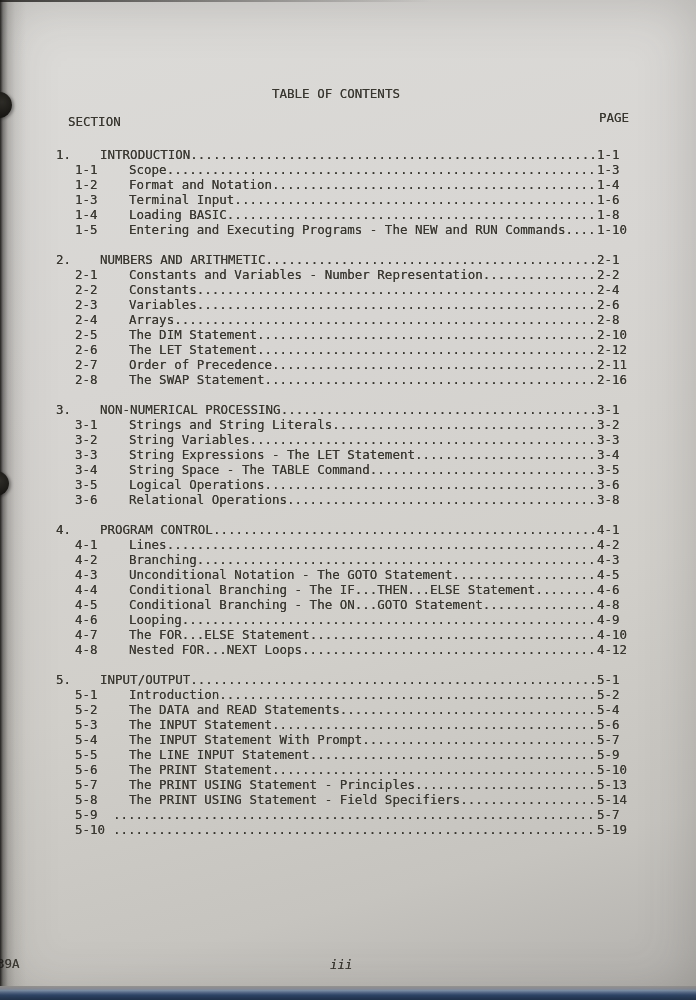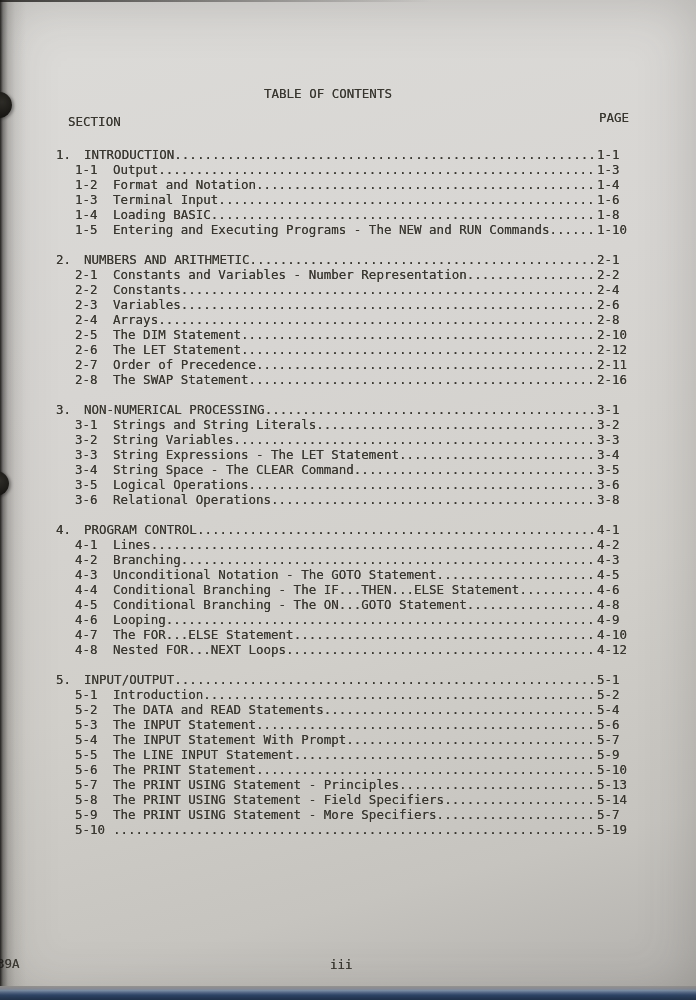--- a/index.html
+++ b/index.html
@@ -36,49 +36,49 @@
   .binder-strip {
     position: absolute; left: 0; right: 0; bottom: 0; height: 14px;
     background: linear-gradient(to bottom,
       #9c9a96 0%, #90929a 18%, #7e93ac 32%, #52688a 48%,
       #2c456b 65%, #203757 85%, #1b2f4c 100%);
   }
   .vignette { position: absolute; inset: 0;
     box-shadow: inset 0 0 55px rgba(70,68,62,0.25); pointer-events: none; }
 
   
-  .doc-title   { position: absolute; top: 86px;  left: 264px; }
+  .doc-title   { position: absolute; top: 86px;  left: 272px; }
   .hdr-section { position: absolute; top: 114px; left: 52px; margin-left: 16px; }
   .hdr-page    { position: absolute; top: 110px; left: 599px; }
   .toc { position: absolute; top: 147px; left: 0; width: 696px; }
   .section { margin-bottom: 15px; }
   .row { display: flex; height: 15px; white-space: pre; }
   .row.head  { margin-left: 56px; width: 584px; }
   .row.entry { margin-left: 75px; width: 565px; }
   .head  .num { flex: 0 0 28px; }
   .entry .num { flex: 0 0 38px; }
-  .ttl  { flex: 0 0 auto; }
+  .ttl  { flex: 0 0 auto; margin-left: 16px; }
   .dots { flex: 1 1 0; overflow: hidden; white-space: nowrap; }
   .pg   { flex: 0 0 43px; }
 
   .footer-doc  { position: absolute; top: 956px; left: -3px; }
-  .footer-page { position: absolute; top: 957px; left: 330px; }
+  .footer-page { position: absolute; top: 957px; left: 330px; font-style: italic; }
 </style>
 </head>
 <body>
 
 <div class="doc-title">TABLE OF CONTENTS</div>
 <div class="hdr-section">SECTION</div>
 <div class="hdr-page">PAGE</div>
 
 <div class="toc">
 
   <div class="section">
     <div class="row head"><span class="num">1.</span><span class="ttl">INTRODUCTION</span><span class="dots">........................................................................................</span><span class="pg">1-1</span></div>
-    <div class="row entry"><span class="num">1-1</span><span class="ttl">Output</span><span class="dots">........................................................................................</span><span class="pg">1-3</span></div>
+    <div class="row entry"><span class="num">1-1</span><span class="ttl">Scope</span><span class="dots">........................................................................................</span><span class="pg">1-3</span></div>
     <div class="row entry"><span class="num">1-2</span><span class="ttl">Format and Notation</span><span class="dots">........................................................................................</span><span class="pg">1-4</span></div>
     <div class="row entry"><span class="num">1-3</span><span class="ttl">Terminal Input</span><span class="dots">........................................................................................</span><span class="pg">1-6</span></div>
     <div class="row entry"><span class="num">1-4</span><span class="ttl">Loading BASIC</span><span class="dots">........................................................................................</span><span class="pg">1-8</span></div>
     <div class="row entry"><span class="num">1-5</span><span class="ttl">Entering and Executing Programs - The NEW and RUN Commands</span><span class="dots">........................................................................................</span><span class="pg">1-10</span></div>
   </div>
 
   <div class="section">
     <div class="row head"><span class="num">2.</span><span class="ttl">NUMBERS AND ARITHMETIC</span><span class="dots">........................................................................................</span><span class="pg">2-1</span></div>
     <div class="row entry"><span class="num">2-1</span><span class="ttl">Constants and Variables - Number Representation</span><span class="dots">........................................................................................</span><span class="pg">2-2</span></div>
     <div class="row entry"><span class="num">2-2</span><span class="ttl">Constants</span><span class="dots">........................................................................................</span><span class="pg">2-4</span></div>
@@ -88,21 +88,21 @@
     <div class="row entry"><span class="num">2-6</span><span class="ttl">The LET Statement</span><span class="dots">........................................................................................</span><span class="pg">2-12</span></div>
     <div class="row entry"><span class="num">2-7</span><span class="ttl">Order of Precedence</span><span class="dots">........................................................................................</span><span class="pg">2-11</span></div>
     <div class="row entry"><span class="num">2-8</span><span class="ttl">The SWAP Statement</span><span class="dots">........................................................................................</span><span class="pg">2-16</span></div>
   </div>
 
   <div class="section">
     <div class="row head"><span class="num">3.</span><span class="ttl">NON-NUMERICAL PROCESSING</span><span class="dots">........................................................................................</span><span class="pg">3-1</span></div>
     <div class="row entry"><span class="num">3-1</span><span class="ttl">Strings and String Literals</span><span class="dots">........................................................................................</span><span class="pg">3-2</span></div>
     <div class="row entry"><span class="num">3-2</span><span class="ttl">String Variables</span><span class="dots">........................................................................................</span><span class="pg">3-3</span></div>
     <div class="row entry"><span class="num">3-3</span><span class="ttl">String Expressions - The LET Statement</span><span class="dots">........................................................................................</span><span class="pg">3-4</span></div>
-    <div class="row entry"><span class="num">3-4</span><span class="ttl">String Space - The CLEAR Command</span><span class="dots">........................................................................................</span><span class="pg">3-5</span></div>
+    <div class="row entry"><span class="num">3-4</span><span class="ttl">String Space - The TABLE Command</span><span class="dots">........................................................................................</span><span class="pg">3-5</span></div>
     <div class="row entry"><span class="num">3-5</span><span class="ttl">Logical Operations</span><span class="dots">........................................................................................</span><span class="pg">3-6</span></div>
     <div class="row entry"><span class="num">3-6</span><span class="ttl">Relational Operations</span><span class="dots">........................................................................................</span><span class="pg">3-8</span></div>
   </div>
 
   <div class="section">
     <div class="row head"><span class="num">4.</span><span class="ttl">PROGRAM CONTROL</span><span class="dots">........................................................................................</span><span class="pg">4-1</span></div>
     <div class="row entry"><span class="num">4-1</span><span class="ttl">Lines</span><span class="dots">........................................................................................</span><span class="pg">4-2</span></div>
     <div class="row entry"><span class="num">4-2</span><span class="ttl">Branching</span><span class="dots">........................................................................................</span><span class="pg">4-3</span></div>
     <div class="row entry"><span class="num">4-3</span><span class="ttl">Unconditional Notation - The GOTO Statement</span><span class="dots">........................................................................................</span><span class="pg">4-5</span></div>
     <div class="row entry"><span class="num">4-4</span><span class="ttl">Conditional Branching - The IF...THEN...ELSE Statement</span><span class="dots">........................................................................................</span><span class="pg">4-6</span></div>
@@ -115,21 +115,21 @@
   <div class="section">
     <div class="row head"><span class="num">5.</span><span class="ttl">INPUT/OUTPUT</span><span class="dots">........................................................................................</span><span class="pg">5-1</span></div>
     <div class="row entry"><span class="num">5-1</span><span class="ttl">Introduction</span><span class="dots">........................................................................................</span><span class="pg">5-2</span></div>
     <div class="row entry"><span class="num">5-2</span><span class="ttl">The DATA and READ Statements</span><span class="dots">........................................................................................</span><span class="pg">5-4</span></div>
     <div class="row entry"><span class="num">5-3</span><span class="ttl">The INPUT Statement</span><span class="dots">........................................................................................</span><span class="pg">5-6</span></div>
     <div class="row entry"><span class="num">5-4</span><span class="ttl">The INPUT Statement With Prompt</span><span class="dots">........................................................................................</span><span class="pg">5-7</span></div>
     <div class="row entry"><span class="num">5-5</span><span class="ttl">The LINE INPUT Statement</span><span class="dots">........................................................................................</span><span class="pg">5-9</span></div>
     <div class="row entry"><span class="num">5-6</span><span class="ttl">The PRINT Statement</span><span class="dots">........................................................................................</span><span class="pg">5-10</span></div>
     <div class="row entry"><span class="num">5-7</span><span class="ttl">The PRINT USING Statement - Principles</span><span class="dots">........................................................................................</span><span class="pg">5-13</span></div>
     <div class="row entry"><span class="num">5-8</span><span class="ttl">The PRINT USING Statement - Field Specifiers</span><span class="dots">........................................................................................</span><span class="pg">5-14</span></div>
-    <div class="row entry"><span class="num">5-9</span><span class="ttl">The PRINT USING Statement - More Specifiers</span><span class="dots">........................................................................................</span><span class="pg">5-7</span></div>
+    <div class="row entry"><span class="num">5-9</span><span class="dots">........................................................................................</span><span class="pg">5-7</span></div>
     <div class="row entry"><span class="num">5-10</span><span class="dots">........................................................................................</span><span class="pg">5-19</span></div>
   </div>
 
 </div>
 
 <div class="footer-doc">39A</div>
 <div class="footer-page">iii</div>
 
 <div class="edge-left"></div>
 <div class="edge-top"></div>

